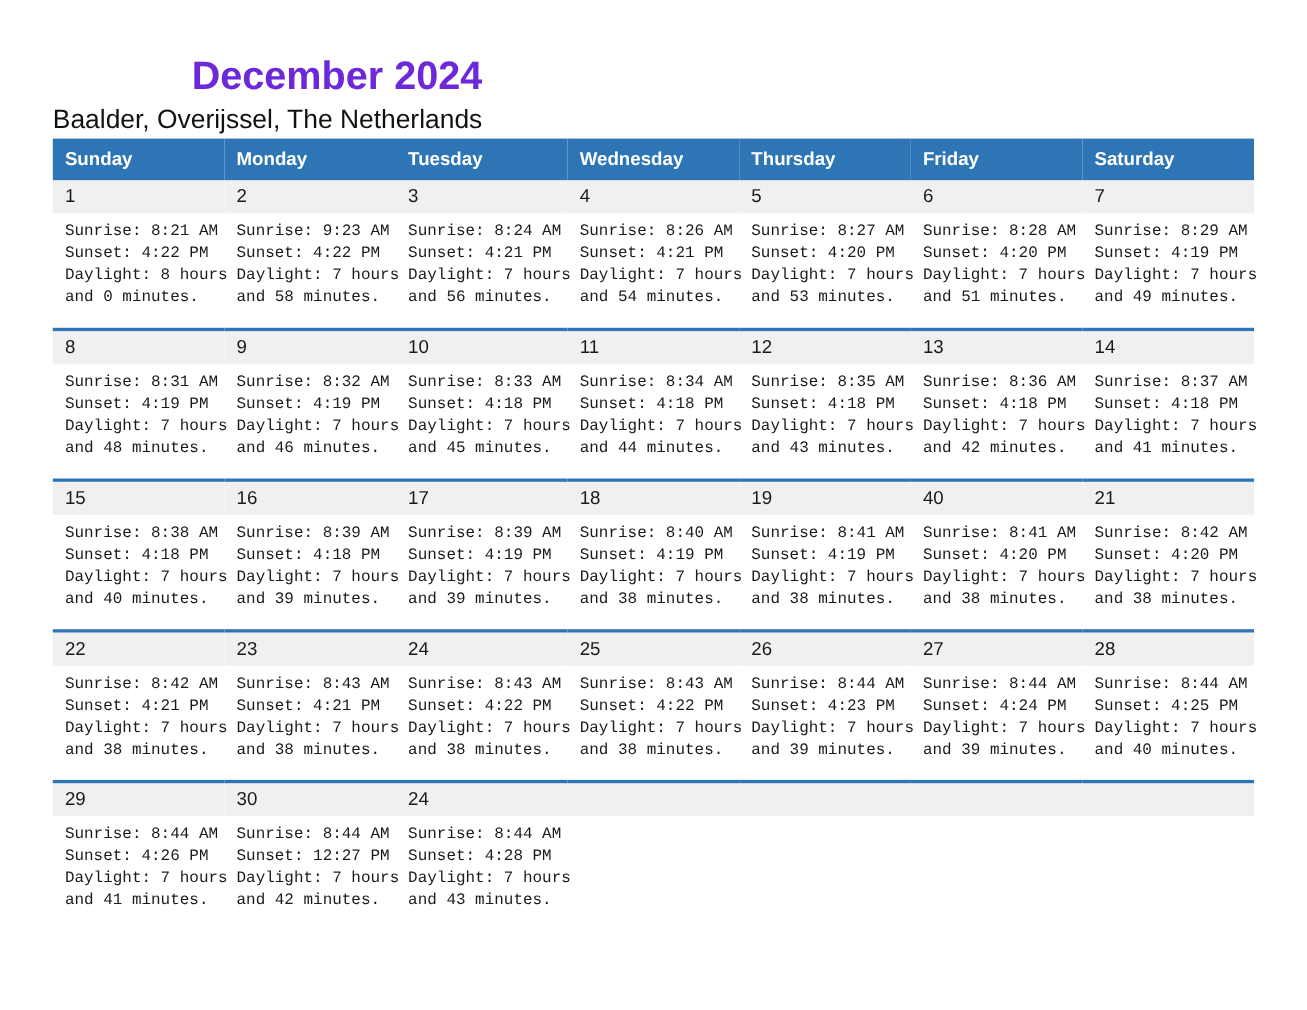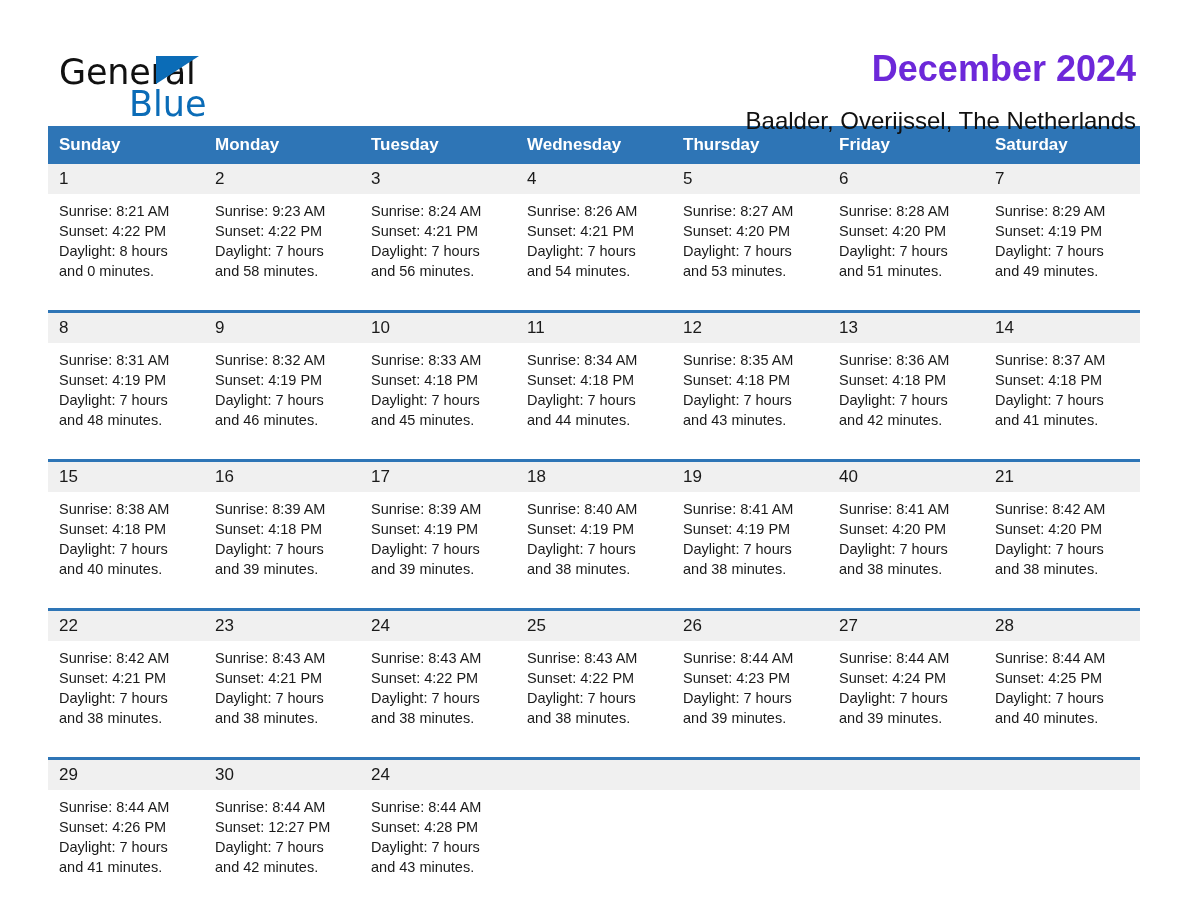--- a/index.html
+++ b/index.html
@@ -75,21 +75,20 @@
     color: #6d28d9;
     line-height: 50px;
     letter-spacing: 0px;
     white-space: nowrap;
   }
   .location {
     font-size: 24px;
     font-weight: 400;
     color: #111111;
     line-height: 30px;
-    margin-top: 12px;
     white-space: nowrap;
   }
 
   
   .calendar {
     width: 1092px;
     margin-top: 18px;
     border-collapse: collapse;
     table-layout: fixed;
   }
@@ -121,37 +120,33 @@
     min-height: 19px;
   }
   .daynum.empty {
     color: transparent;
   }
   .details {
     padding: 7px 0 0 11px;
     font-size: 14.5px;
     line-height: 20px;
     color: #1a1a1a;
-    height: 116px;
+    height: 104px;
     box-sizing: border-box;
+    font-family: Liberation Mono, monospace;
   }
   .details div { white-space: nowrap; }
   .cell-empty .details { visibility: hidden; }
 </style>
 </head>
 <body>
 
 <div class="page">
 
   <div class="header">
-    <div class="logo">
-      <span class="logo-general">General</span>
-      <span class="logo-tri"></span>
-      <span class="logo-blue">Blue</span>
-    </div>
     <div class="titles">
       <div class="month-title">December 2024</div>
       <div class="location">Baalder, Overijssel, The Netherlands</div>
     </div>
   </div>
 
   <table class="calendar">
     <colgroup>
       <col>
         <col>

